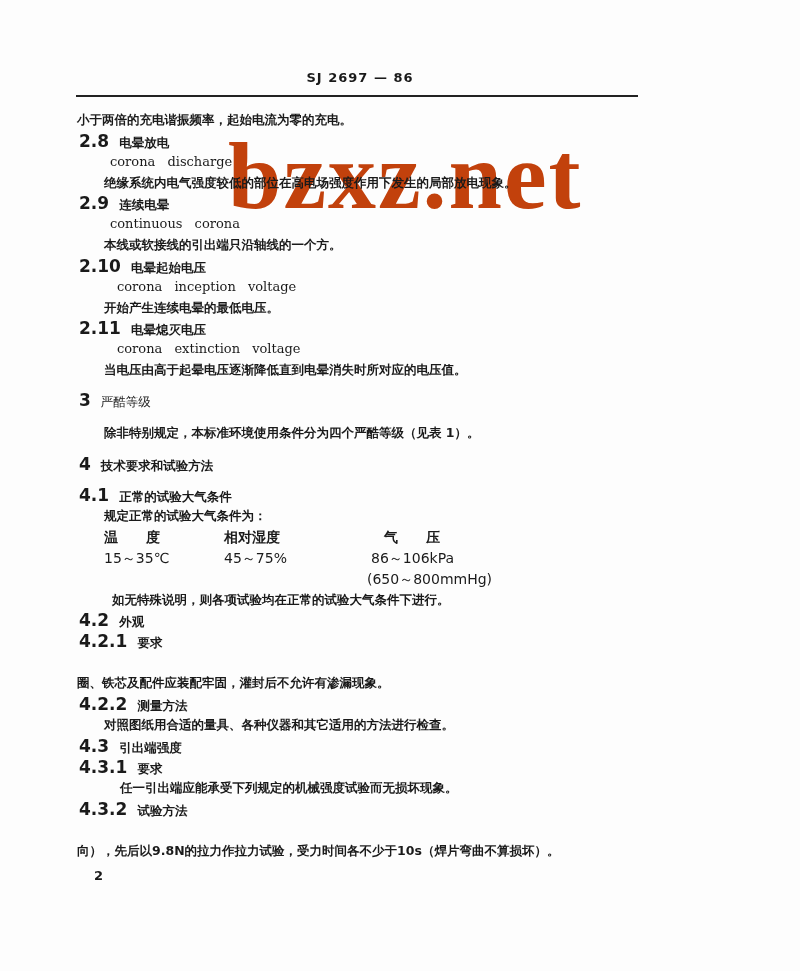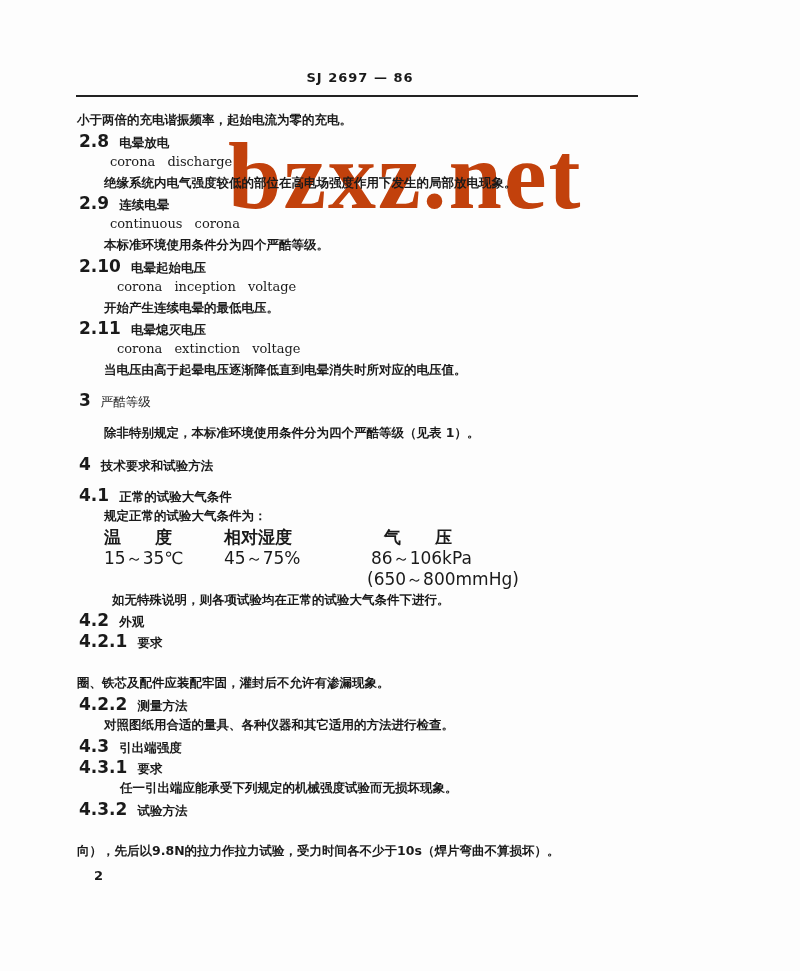--- a/index.html
+++ b/index.html
@@ -60,21 +60,21 @@
       white-space: nowrap;
       font-size: 13px;
       line-height: 16px;
       z-index: 2;
     }
     .cn { font-family: "DejaVu Sans", "Liberation Sans", sans-serif; font-weight: bold; font-size: 12.5px; }
     .cn-light { font-family: "DejaVu Sans", "Liberation Sans", sans-serif; font-size: 12.5px; }
     .en { font-family: "DejaVu Serif", "Liberation Serif", serif; font-size: 13px; word-spacing: 8px; }
     .num { font-family: "DejaVu Sans", "Liberation Sans", sans-serif; font-weight: bold; font-size: 17px; display: inline-block; }
     .heading .title { margin-left: 10px; }
-    .col { position: absolute; white-space: nowrap; z-index: 2; font-size: 17px; line-height: 16px; }
+    .col { position: absolute; white-space: nowrap; z-index: 2; font-size: 14px; line-height: 16px; }
     .page-number {
       position: absolute;
       left: 94px;
       top: 868px;
       font-family: "DejaVu Sans", "Liberation Sans", sans-serif;
       font-weight: bold;
       font-size: 13px;
       z-index: 2;
     }
   </style>
@@ -93,21 +93,21 @@
   <div class="line heading" style="left:79px; top:133px;">
     <span class="num">2.8</span><span class="cn title">电晕放电</span>
   </div>
   <div class="line en" style="left:110px; top:154px;">corona discharge</div>
   <div class="line cn" style="left:104px; top:175px;">绝缘系统内电气强度较低的部位在高电场强度作用下发生的局部放电现象。</div>
 
   <div class="line heading" style="left:79px; top:195px;">
     <span class="num">2.9</span><span class="cn title">连续电晕</span>
   </div>
   <div class="line en" style="left:110px; top:216px;">continuous corona</div>
-  <div class="line cn" style="left:104px; top:237px;">本标准环境使用条件分为四个严酷等级。</div>
+  <div class="line cn" style="left:104px; top:237px;">本线或软接线的引出端只沿轴线的一个方。</div>
 
   <div class="line heading" style="left:79px; top:258px;">
     <span class="num">2.10</span><span class="cn title">电晕起始电压</span>
   </div>
   <div class="line en" style="left:117px; top:279px;">corona inception voltage</div>
   <div class="line cn" style="left:104px; top:300px;">开始产生连续电晕的最低电压。</div>
 
   <div class="line heading" style="left:79px; top:320px;">
     <span class="num">2.11</span><span class="cn title">电晕熄灭电压</span>
   </div>

